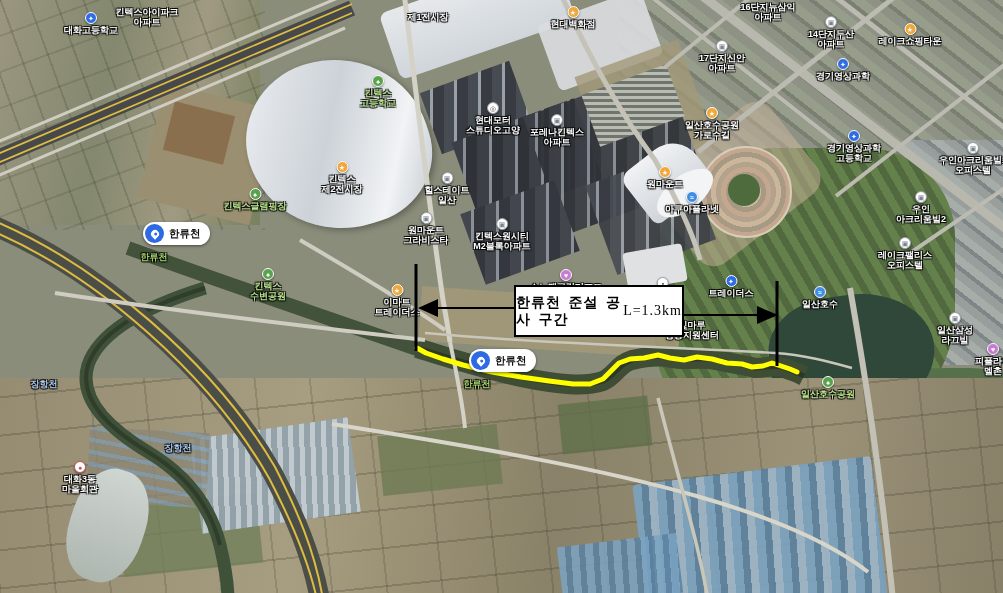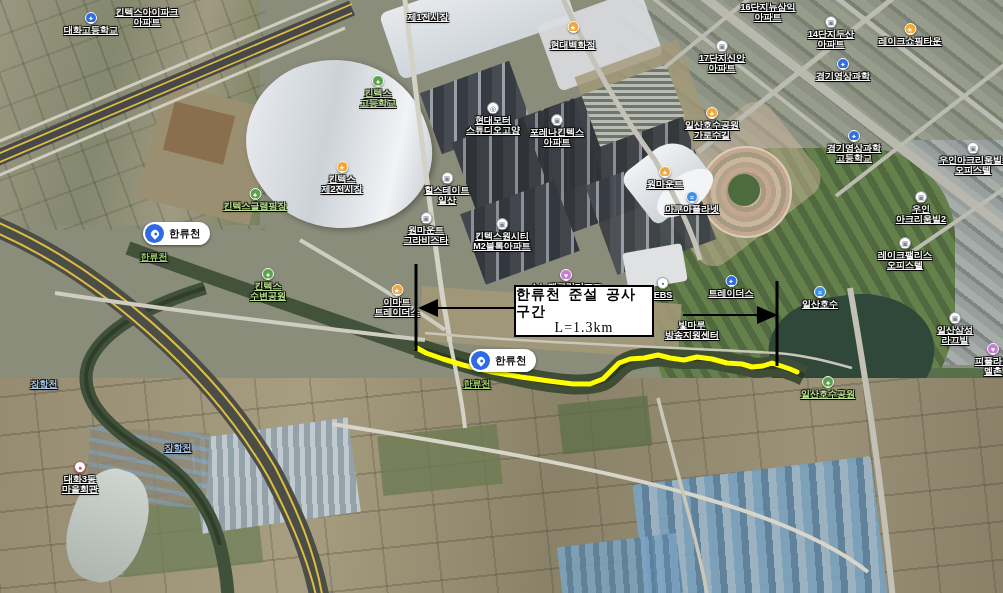--- a/index.html
+++ b/index.html
@@ -4,40 +4,40 @@
 <style>
   html,body{margin:0;padding:0;background:#222;}
   #viewport{position:relative;width:1003px;height:593px;overflow:hidden;background:#8a8d7a;
             font-family:"Liberation Sans","DejaVu Sans",sans-serif;}
   .patch{position:absolute;}
   svg{position:absolute;left:0;top:0;}
   
   #labels-layer{position:absolute;left:0;top:0;width:100%;height:100%;z-index:30;}
   .map-label{position:absolute;transform:translateX(-50%);display:flex;flex-direction:column;align-items:center;
              font-weight:bold;font-size:9px;line-height:10px;color:#fff;white-space:nowrap;
-             text-shadow:-1px -1px 0 rgba(0,0,0,.8),1px -1px 0 rgba(0,0,0,.8),-1px 1px 0 rgba(0,0,0,.8),1px 1px 0 rgba(0,0,0,.8),0 0 3px rgba(0,0,0,.6);text-decoration:underline;}
+             text-shadow:-1px -1px 0 rgba(0,0,0,.8),1px -1px 0 rgba(0,0,0,.8),-1px 1px 0 rgba(0,0,0,.8),1px 1px 0 rgba(0,0,0,.8),0 0 3px rgba(0,0,0,.6);}
   .map-label.park{color:#b9e48e;}
   .map-label.stream{color:#a4d66e;}
   .map-label.stream-blue{color:#aac9ee;}
   .poi-icon{width:12px;height:12px;border-radius:50%;border:1.5px solid #fff;box-sizing:border-box;
             display:flex;align-items:center;justify-content:center;font-size:7px;line-height:1;
             margin-bottom:1px;box-shadow:0 1px 2px rgba(0,0,0,.45);text-shadow:none;}
   
   .pill-marker{position:absolute;display:flex;align-items:center;background:#fff;border-radius:13px;
                height:23px;padding:0 9px 0 2px;box-shadow:0 1px 3px rgba(0,0,0,.5);z-index:55;}
   .pill-marker .pin-circle{width:19px;height:19px;border-radius:50%;background:#2d6ae3;display:flex;
                align-items:center;justify-content:center;margin-right:5px;}
   .pill-marker .pin-shape{width:8px;height:8px;background:#fff;border-radius:50% 50% 50% 0;
                transform:rotate(-45deg);position:relative;}
   .pill-marker .pin-shape::after{content:"";position:absolute;left:2.5px;top:2.5px;width:3px;height:3px;
                border-radius:50%;background:#2d6ae3;}
   .pill-marker .pill-text{font-size:10.5px;font-weight:bold;color:#111;}
   
-  #anno-box{position:absolute;left:514px;top:285px;width:140px;height:52px;background:#fff;
-            border:2px solid #000;box-sizing:border-box;display:flex;flex-direction:column;
+  #anno-box{position:absolute;left:514px;top:285px;width:170px;height:52px;background:#fff;
+            border:2px solid #000;box-sizing:border-box;display:flex;flex-direction:row;
             align-items:center;justify-content:center;z-index:60;}
   #anno-box .l1{font-family:"Liberation Serif","DejaVu Serif",serif;font-weight:bold;font-size:14px;
             color:#000;letter-spacing:1px;word-spacing:3px;line-height:17px;}
   #anno-box .l2{font-family:"Liberation Serif","DejaVu Serif",serif;font-size:14px;color:#000;
             letter-spacing:1px;line-height:16px;}
 </style>
 </head>
 <body>
 
 <div id="viewport">
@@ -119,21 +119,21 @@
         <div class="poi-icon" style="background: rgb(46, 109, 228); color: rgb(255, 255, 255);">✦</div>
         <span>대화고등학교</span>
       </div>
       <div class="map-label" style="left: 147px; top: 7px;">
         <span>킨텍스아이파크</span>
         <span>아파트</span>
       </div>
       <div class="map-label" style="left: 428px; top: 12px;">
         <span>제1전시장</span>
       </div>
-      <div class="map-label" style="left: 573px; top: 21px; gap: 6px;">
+      <div class="map-label" style="left: 573px; top: 6px;">
         <div class="poi-icon" style="background: rgb(240, 167, 60); color: rgb(255, 255, 255);">★</div>
         <span>현대백화점</span>
       </div>
       <div class="map-label" style="left: 768px; top: 2px;">
         <span>16단지뉴삼익</span>
         <span>아파트</span>
       </div>
       <div class="map-label" style="left: 831px; top: 16px;">
         <div class="poi-icon" style="background: rgb(255, 255, 255); color: rgb(122, 130, 140); border-color: rgb(154, 160, 168);">▣</div>
         <span>14단지두산</span>

